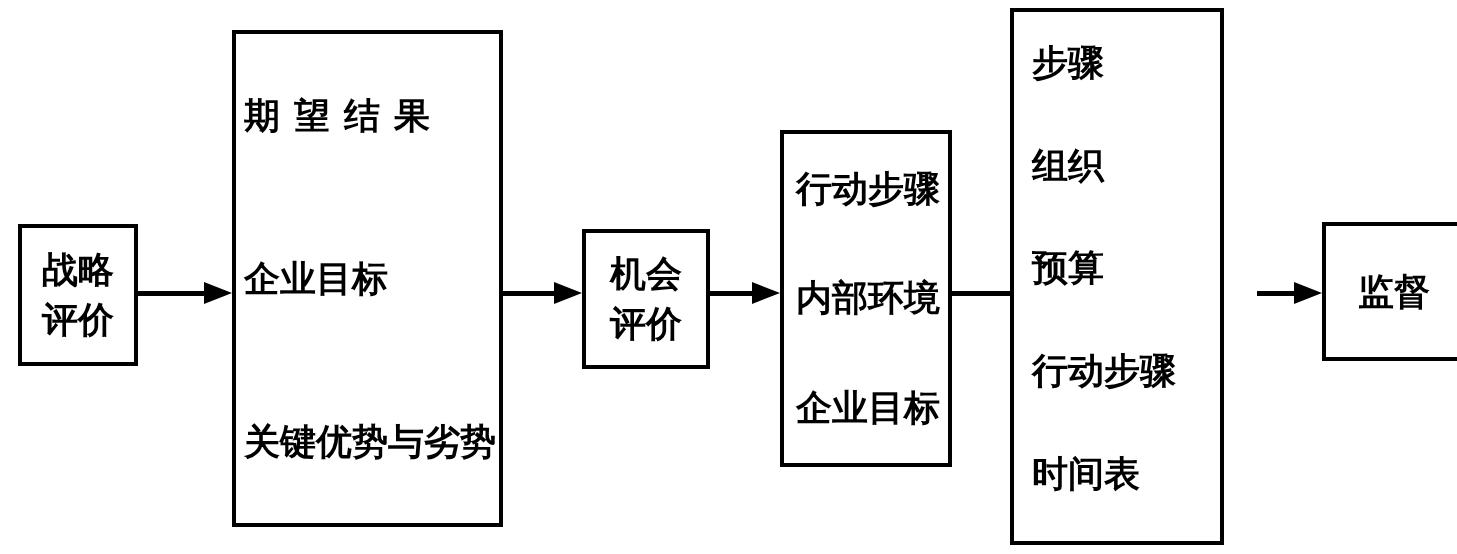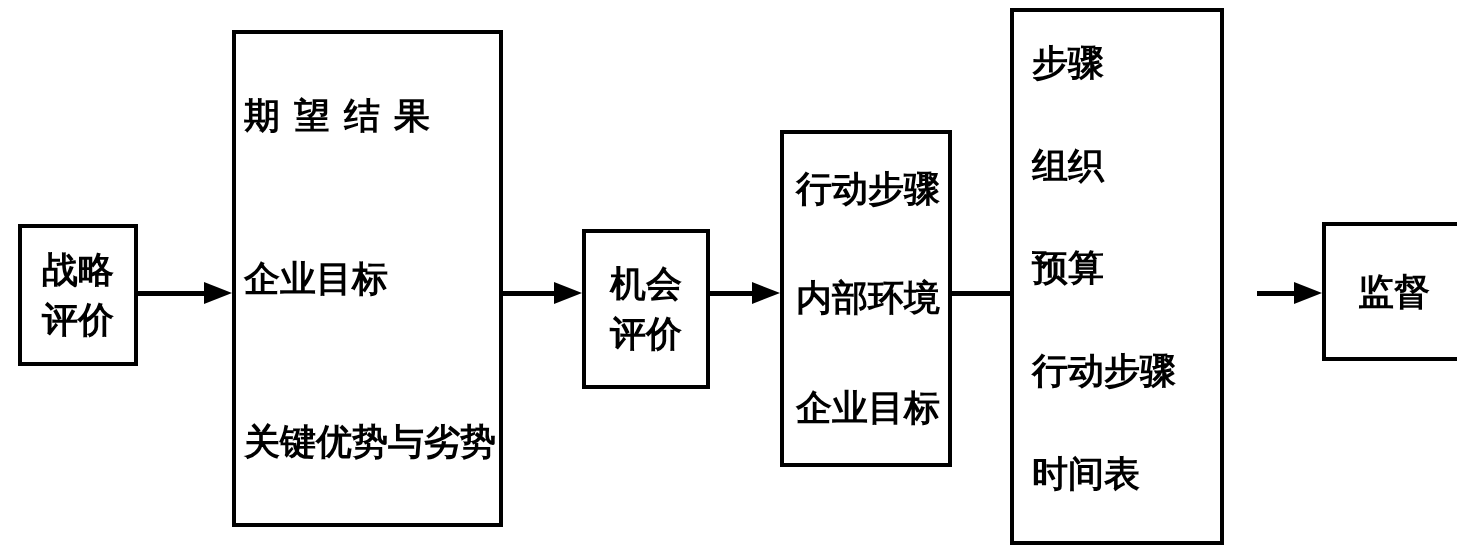--- a/index.html
+++ b/index.html
@@ -78,21 +78,21 @@
     <span class="line ls">期望结果</span>
     <span class="line">企业目标</span>
     <span class="line">关键优势与劣势</span>
   </div>
 
   <div class="arrow" style="left:503px; top:281px; width:79px;">
     <span class="shaft"></span>
     <span class="head"></span>
   </div>
 
-  <div class="box center" style="left:582px; top:223px; width:128px; height:160px;">
+  <div class="box center" style="left:582px; top:223px; width:128px; height:140px;">
     <span class="line">机会</span>
     <span class="line">评价</span>
   </div>
 
   <div class="arrow" style="left:710px; top:281px; width:70px;">
     <span class="shaft"></span>
     <span class="head"></span>
   </div>
 
   <div class="box list" style="left:780px; top:130px; width:172px; height:337px; padding-left:12px; ">

